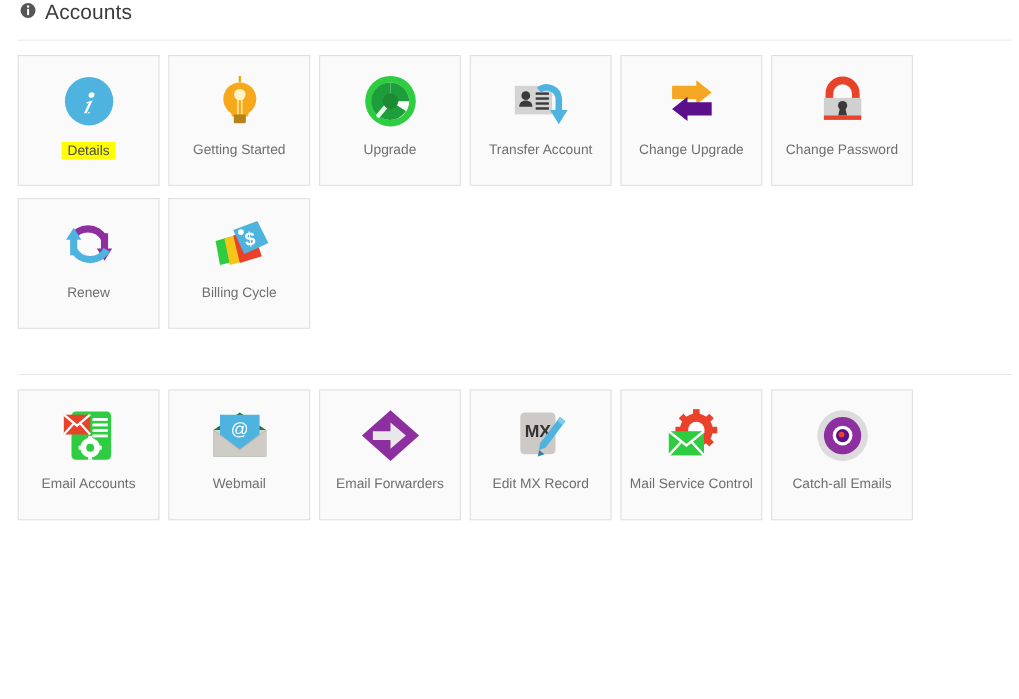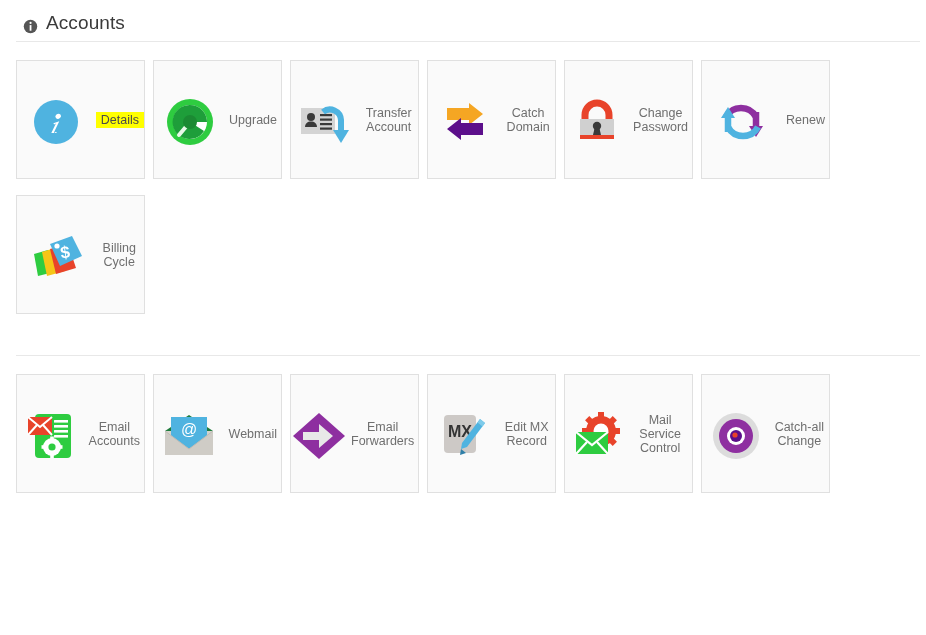--- a/index.html
+++ b/index.html
@@ -4,22 +4,22 @@
 <style>
   html,body{margin:0;padding:0;}
   body{
     width:926px;height:635px;overflow:hidden;background:#ffffff;
     font-family:"Liberation Sans","DejaVu Sans",sans-serif;
     color:#333333;
   }
   .page{padding:0 0 0 0;width:926px;}
   .section{width:926px;}
   .section-head{
-    display:flex;align-items:flex-end;gap:8px;
-    padding:0 0 0 16px;margin:6px;
+    display:flex;align-items:flex-start;gap:8px;
+    padding:0 0 0 16px;margin:1px;
     height:28px;
   }
   .section-head .sh-icon{
     display:inline-flex;align-items:center;justify-content:center;
     width:16px;height:16px;color:#555555;
   }
   .section-head .sh-title{
     font-size:19px;font-weight:400;color:#3b3b3b;line-height:22px;
     letter-spacing:0.1px;
   }
@@ -27,22 +27,22 @@
     border:0;border-top:1px solid #e8e8e8;margin:7px 6px 0 16px;width:904px;
   }
   .tile-grid{
     display:flex;flex-wrap:wrap;gap:0;padding:0 0 0 16px;margin-top:10px;
   }
   .tile{
     width:129px;height:119px;
     box-sizing:border-box;
     border:1px solid #e0e0e0;
     background:#fafafa;
-    margin:8px 8px 8px 0;
-    display:flex;align-items:center;justify-content:flex-start;
+    margin:3px 8px 8px 0;
+    display:flex;flex-direction:column;align-items:center;justify-content:flex-start;
     cursor:pointer;
     position:relative;
   }
   .tile .ic{
     height:74px;display:flex;align-items:center;justify-content:center;width:100%;
     margin-top:4px;
   }
   .tile .lbl{
     font-size:12.5px;color:#6f6f6f;text-align:center;line-height:14px;
     padding:0 4px;max-width:125px;
@@ -77,20 +77,34 @@
             <circle cx="25" cy="25" r="22" fill="#4fb3e0"></circle>
             <g fill="#ffffff">
               <path d="M27.5 16.8c1.6 0 2.6 1 2.4 2.5-.2 1.5-1.5 2.6-3.1 2.6-1.5 0-2.5-1.1-2.3-2.6.2-1.4 1.5-2.5 3-2.5z"></path>
               <path d="M28.3 24.2 23 35.2c-.3.7.2.9.6.6l1.4-1.1.9 1.3-5.6 0 4.6-9.6-1.8 1-0.7-1.2 5.9-2z"></path>
             </g>
           </svg>
         </div>
         <div class="lbl hl">Details</div>
       </div>
 
+      <div class="tile">
+        <div class="ic">
+          <svg width="50" height="52" viewBox="0 0 50 52">
+            <rect x="24" y="3" width="2" height="6" fill="#f0a500"></rect>
+            <circle cx="25" cy="24" r="15" fill="#f7a81b"></circle>
+            <path d="M13 24 L37 24 L32 40 L18 40 Z" fill="#f7a81b"></path>
+            <circle cx="25" cy="20" r="5.2" fill="#fdf2c8"></circle>
+            <rect x="22.6" y="22" width="1.3" height="16" fill="#fdf2c8"></rect>
+            <rect x="26.1" y="22" width="1.3" height="16" fill="#fdf2c8"></rect>
+            <rect x="19.5" y="38" width="11" height="8" rx="1.2" fill="#b68318"></rect>
+          </svg>
+        </div>
+        <div class="lbl">Getting Started</div>
+      </div>
 
       <div class="tile">
         <div class="ic">
           <svg width="52" height="52" viewBox="0 0 52 52">
             <circle cx="26" cy="26" r="23" fill="#2ecc40"></circle>
             <circle cx="26" cy="26" r="17" fill="#ffffff"></circle>
             <path d="M26 9 A17 17 0 1 0 40 35 L26 26 Z" fill="#1e9e3a"></path>
             <path d="M26 9 A17 17 0 0 1 43 26 L26 26 Z" fill="#1e9e3a"></path>
             <line x1="26" y1="26" x2="15" y2="39" stroke="#e8f7e8" stroke-width="4" stroke-linecap="round"></line>
             <circle cx="26" cy="26" r="7" fill="#1b8a33"></circle>
@@ -118,21 +132,21 @@
         <div class="lbl">Transfer Account</div>
       </div>
 
       <div class="tile">
         <div class="ic">
           <svg width="56" height="46" viewBox="0 0 56 46">
             <path d="M10 5 h22 v-5 l14 11 -14 11 v-5 h-22 z" transform="translate(0,4)" fill="#f5a623"></path>
             <path d="M46 26 h-22 v-5 l-14 11 14 11 v-5 h22 z" transform="translate(0,-2)" fill="#5c0f8b"></path>
           </svg>
         </div>
-        <div class="lbl">Catch Domain</div>
+        <div class="lbl">Change Upgrade</div>
       </div>
 
       <div class="tile">
         <div class="ic">
           <svg width="52" height="50" viewBox="0 0 52 50">
             <path d="M14 24 v-6 a12 12 0 0 1 24 0 v6" fill="none" stroke="#e8432a" stroke-width="7"></path>
             <rect x="9" y="22" width="34" height="18" fill="#d0d0d0"></rect>
             <circle cx="26" cy="29" r="4.2" fill="#3a3a3a"></circle>
             <path d="M23.6 31 h4.8 l1.6 7 h-8 z" fill="#3a3a3a"></path>
             <rect x="9" y="38" width="34" height="4" fill="#e8432a"></rect>
@@ -279,19 +293,19 @@
       <div class="tile">
         <div class="ic">
           <svg width="50" height="50" viewBox="0 0 50 50">
             <circle cx="25" cy="25" r="23" fill="#dcdcdc"></circle>
             <circle cx="25" cy="25" r="17" fill="#8e2fa0"></circle>
             <circle cx="25" cy="25" r="9" fill="#ffffff"></circle>
             <circle cx="25" cy="25" r="6" fill="#5c0f8b"></circle>
             <circle cx="24" cy="24" r="2.6" fill="#e8432a"></circle>
           </svg>
         </div>
-        <div class="lbl">Catch-all Change</div>
+        <div class="lbl">Catch-all Emails</div>
       </div>
 
     </div>
   </div>
 
 </div>
 
 </body></html>

